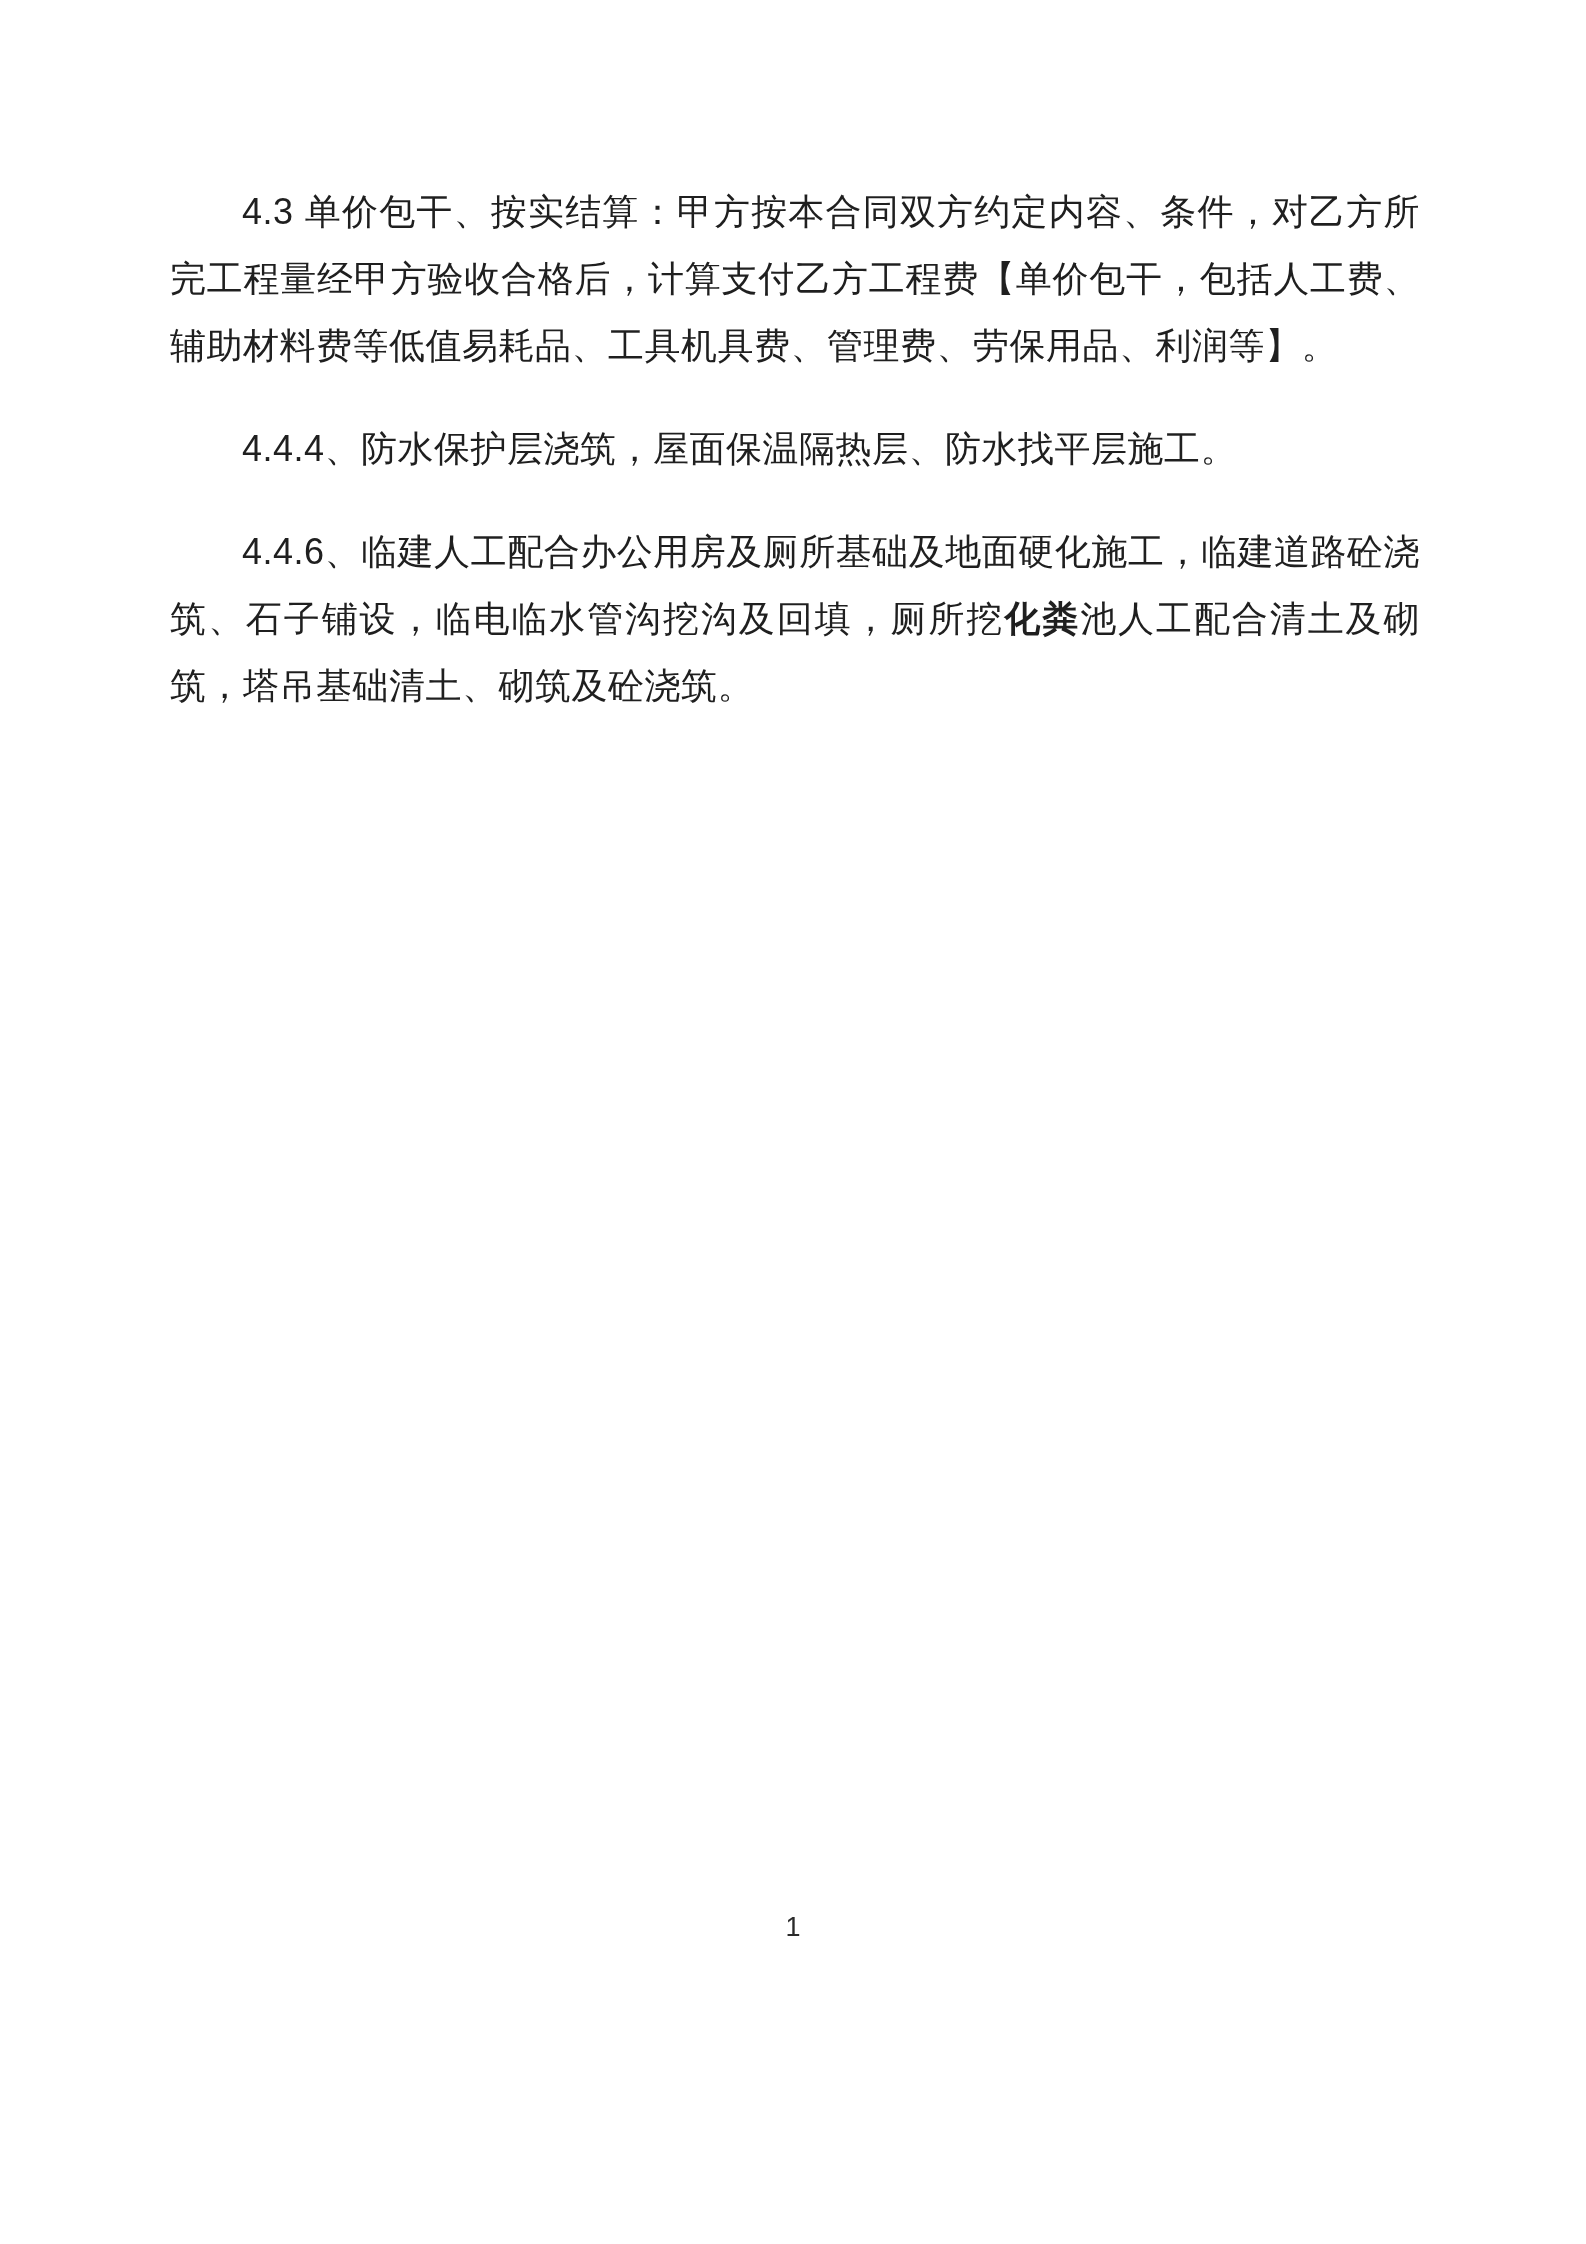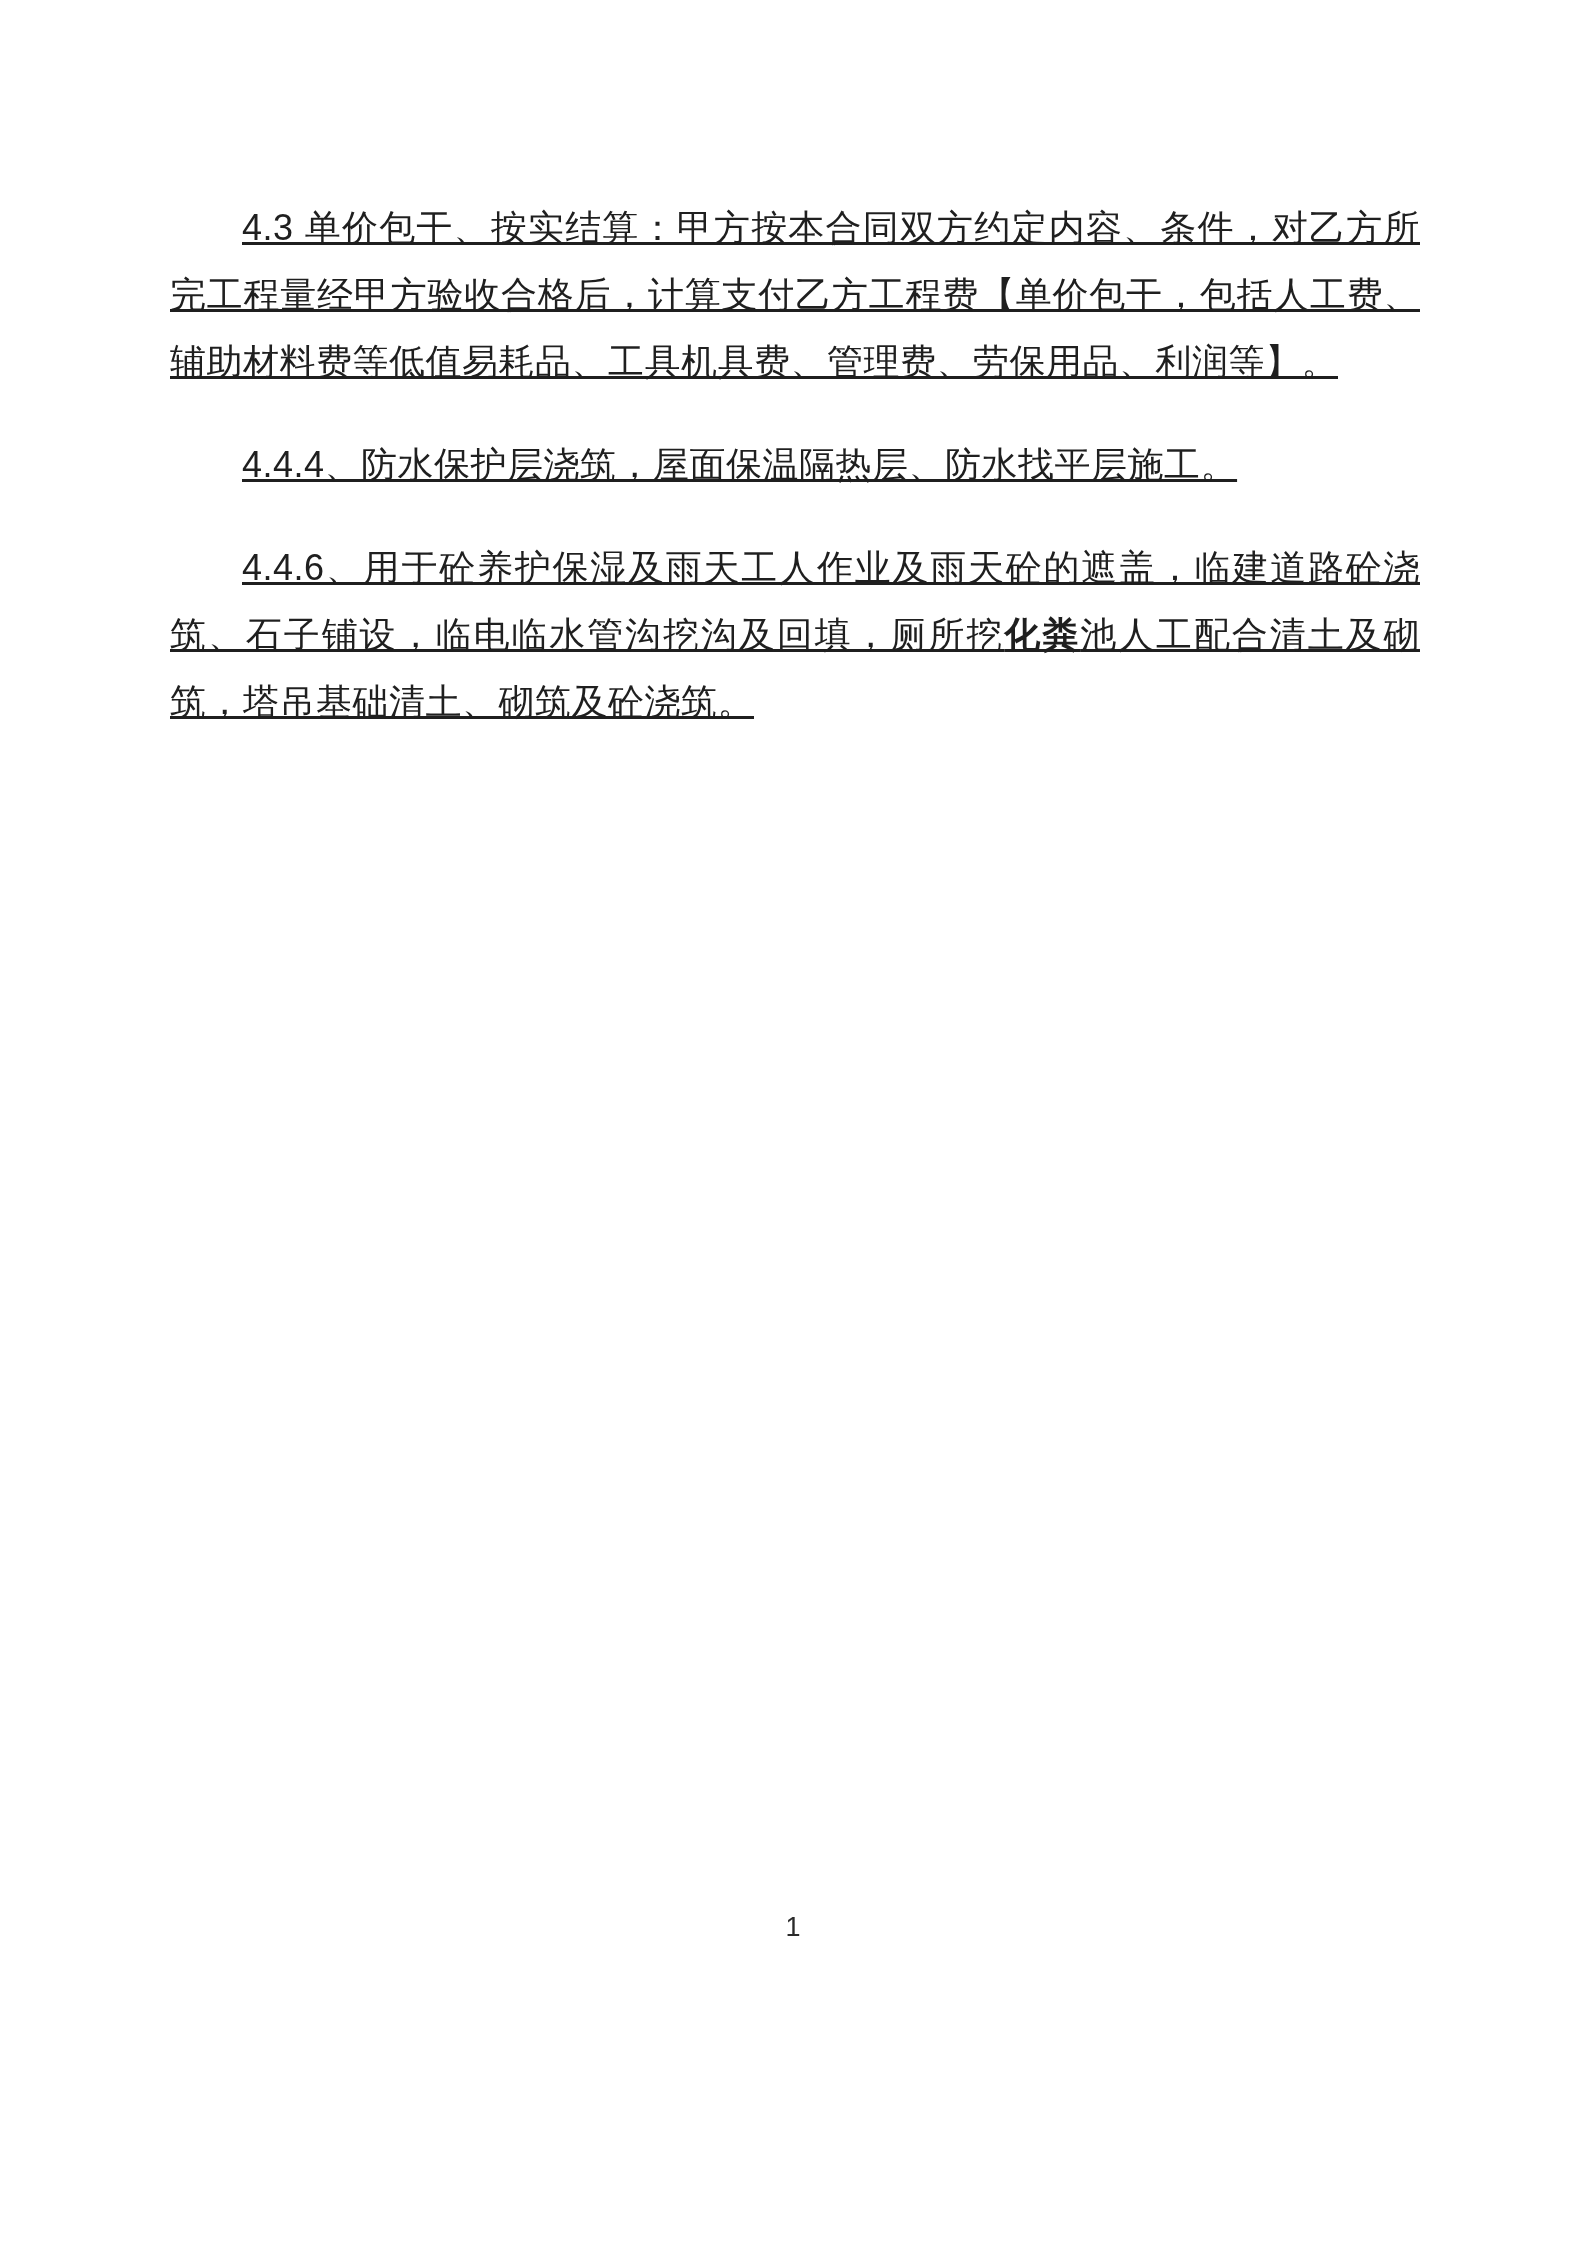--- a/index.html
+++ b/index.html
@@ -12,24 +12,23 @@
     width: 1586px;
     height: 2244px;
     background: #ffffff;
     box-sizing: border-box;
     font-family: "Liberation Sans", sans-serif;
     color: #1f1f1f;
     overflow: hidden;
   }
   .content {
     position: absolute;
-    top: 194px;
+    top: 178px;
     left: 170px;
     width: 1250px;
-    text-decoration: underline;
   }
   p.doc-par {
     margin: 0 0 36px 0;
     font-size: 36px;
     line-height: 67px;
     text-align: justify;
     text-indent: 2em;
     font-weight: 400;
     letter-spacing: 0.5px;
     word-break: break-all;
@@ -56,20 +55,20 @@
     <p class="doc-par">4.3 单价包干、按实结算：甲方按本合同双方约定内容、条件，对乙方所完工程量经甲方验收合格后，计算支付乙方工程费【单价包干，包括人工费、辅助材料费等低值易耗品、工具机具费、管理费、劳保用品、利润等】。</p>
 
 
 
 
 
     <p class="doc-par">4.4.4、防水保护层浇筑，屋面保温隔热层、防水找平层施工。</p>
 
 
     <p class="doc-par">
-      <span>4.4.6、用于砼养护保湿及雨天工人作业及雨天砼的遮盖，临建道路砼浇筑、石子铺设，临电临水管沟挖沟及回填，厕所挖</span><b>化粪</b><span>池人工配合清土及砌筑，塔吊基础清土、砌筑及砼浇筑。</span>
+      <span>4.4.6、临建人工配合办公用房及厕所基础及地面硬化施工，临建道路砼浇筑、石子铺设，临电临水管沟挖沟及回填，厕所挖</span><b>化粪</b><span>池人工配合清土及砌筑，塔吊基础清土、砌筑及砼浇筑。</span>
     </p>
 
 
   </div>
 
   <div class="page-number">1</div>
 </div>
 
 </body></html>

